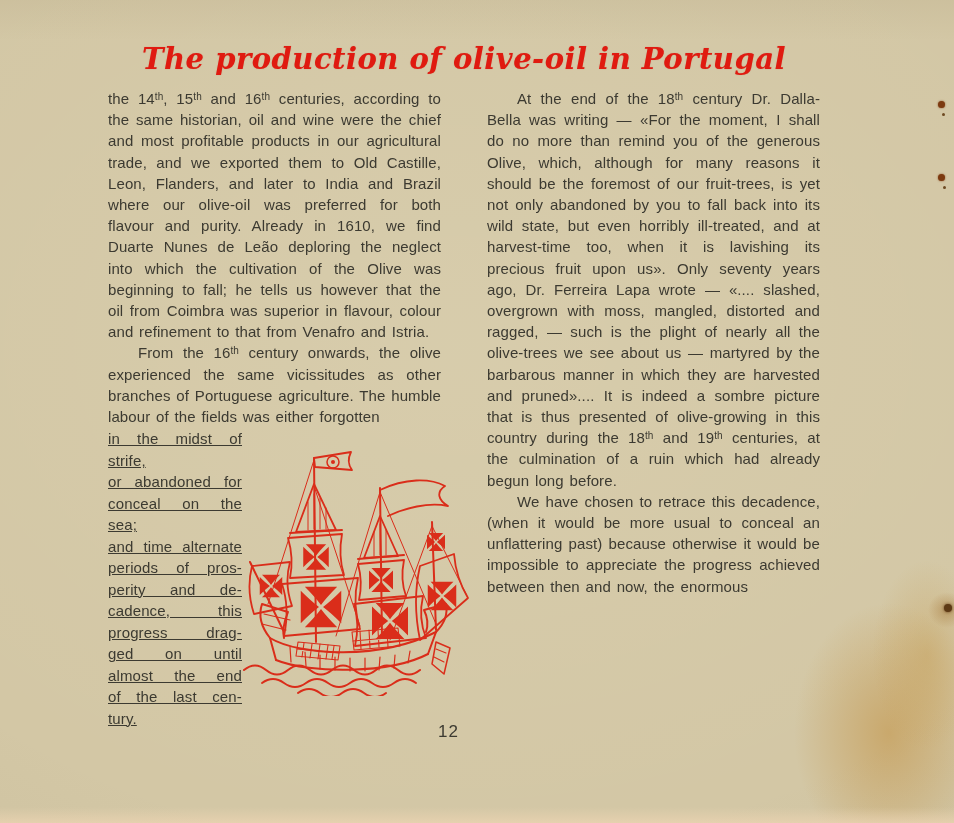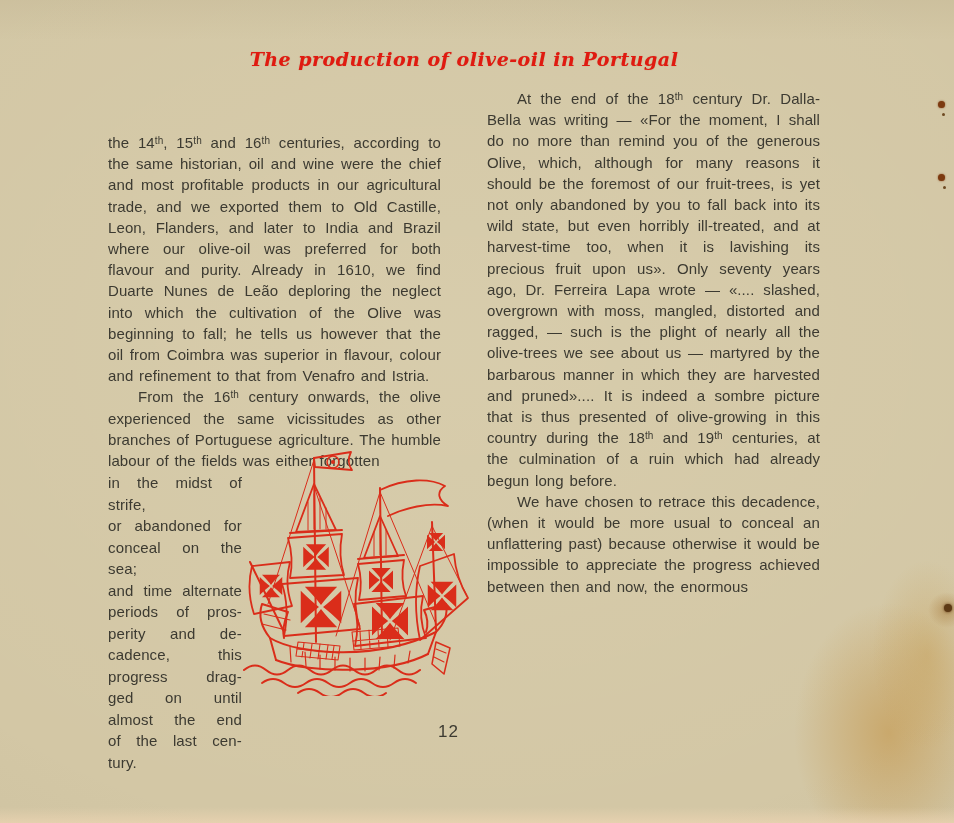--- a/index.html
+++ b/index.html
@@ -12,33 +12,33 @@
     background:
       radial-gradient(130% 110% at 48% 42%, rgba(255,250,230,0.10) 0%, rgba(0,0,0,0) 55%, rgba(95,80,48,0.10) 100%),
       linear-gradient(to bottom, rgba(120,100,60,0.07) 0%, rgba(0,0,0,0) 5%),
       #d3c7a5;
   }
   .bottom-strip{position:absolute;left:0;right:0;bottom:0;height:16px;
     background:linear-gradient(to bottom, rgba(0,0,0,0), rgba(236,212,178,0.75));pointer-events:none;}
   .title{
     position:absolute;left:108px;top:40px;width:712px;text-align:center;
     font-family:"DejaVu Serif", serif;font-style:italic;font-weight:bold;
-    font-size:19px;line-height:38px;color:#e01a10;letter-spacing:0.5px;
+    font-size:29px;line-height:38px;color:#e01a10;letter-spacing:0.5px;
     text-shadow:0 0 1px rgba(170,40,20,0.35);
   }
   .col{position:absolute;top:88px;width:333px;color:#3c3a31;}
-  .col-left{left:108px;margin-top:44px;}
+  .col-left{left:108px;}
   .col-right{left:487px;}
   .col p{
     margin:0;font-size:15px;line-height:21.2px;text-align:justify;
     word-spacing:1.5px;letter-spacing:0.1px;
   }
   .col p.indent{text-indent:30px;}
   sup{font-size:10px;line-height:0;vertical-align:baseline;position:relative;top:-0.45em;}
-  .narrow{width:134px;margin-top:1px;}
+  .narrow{width:134px;margin-top:1px;text-decoration:underline;}
   .nline{font-size:15px;line-height:21.5px;text-align:justify;text-align-last:justify;
     word-spacing:1px;letter-spacing:0.15px;}
   .nline:last-child{text-align-last:left;}
   .ship{position:absolute;left:240px;top:446px;width:230px;height:250px;}
   .page-number{
     position:absolute;left:438px;top:722px;width:40px;
     font-size:17px;color:#3c3a31;letter-spacing:1px;
   }
   
   .stain{position:absolute;pointer-events:none;border-radius:50%;}

